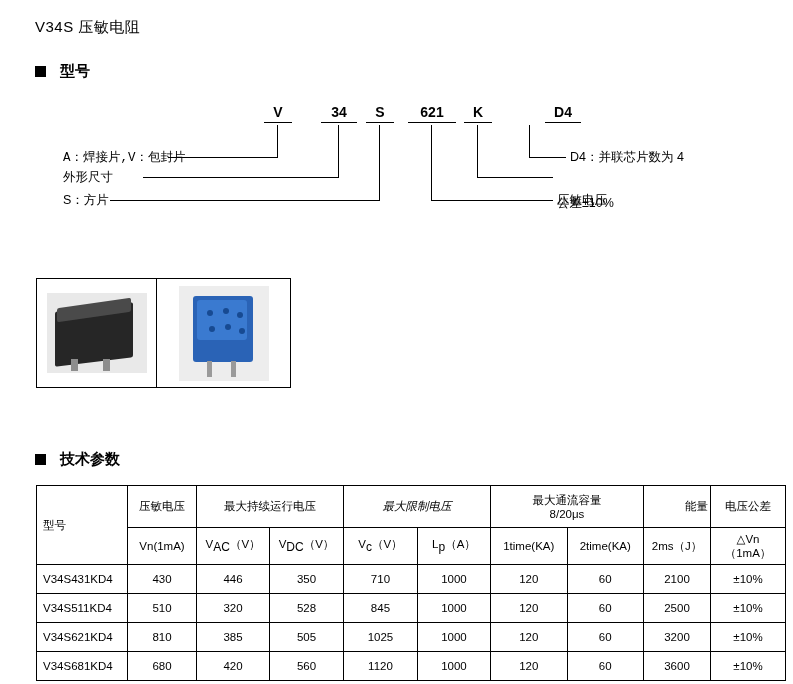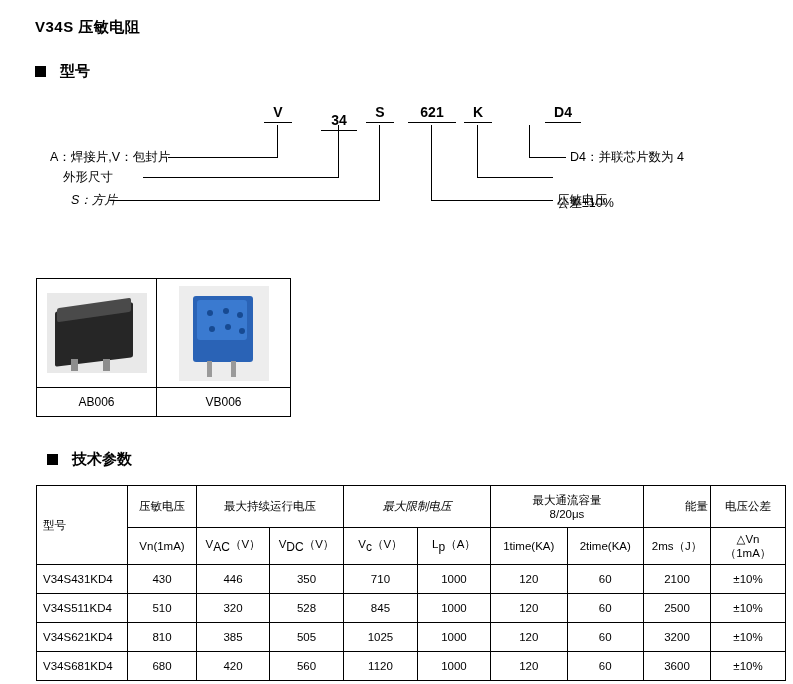--- a/index.html
+++ b/index.html
@@ -18,21 +18,21 @@
   .page {
     position: relative;
     width: 793px;
     height: 684px;
   }
   .doc-title {
     position: absolute;
     left: 35px;
     top: 18px;
     font-size: 15px;
-    font-weight: bold;
+    font-weight: normal;
     letter-spacing: 0.5px;
   }
   .section-head {
     position: absolute;
     display: flex;
     align-items: center;
     gap: 14px;
   }
   .bullet {
     width: 11px;
@@ -187,21 +187,21 @@
   <div class="doc-title">V34S 压敏电阻</div>
 
   <div class="section-head" style="left:35px; top:62px;">
     <span class="bullet"></span>
     <span class="section-label">型号</span>
   </div>
 
   <div class="pn-area">
 
     <div class="pn-code" style="left:264px; top:8px; width:28px;">V</div>
-    <div class="pn-code" style="left:321px; top:16px; width:36px;">34</div>
+    <div class="pn-code" style="left:321px; top:8px; width:36px;">34</div>
     <div class="pn-code" style="left:366px; top:8px; width:28px;">S</div>
     <div class="pn-code" style="left:408px; top:8px; width:48px;">621</div>
     <div class="pn-code" style="left:464px; top:8px; width:28px;">K</div>
     <div class="pn-code" style="left:545px; top:8px; width:36px;">D4</div>
 
     <div class="vline" style="left:277px; top:29px; height:32px;"></div>
     <div class="hline" style="left:168px; top:61px; width:110px;"></div>
 
     <div class="vline" style="left:338px; top:29px; height:52px;"></div>
     <div class="hline" style="left:143px; top:81px; width:196px;"></div>
@@ -211,23 +211,23 @@
 
     <div class="vline" style="left:431px; top:29px; height:75px;"></div>
     <div class="hline" style="left:431px; top:104px; width:122px;"></div>
 
     <div class="vline" style="left:477px; top:29px; height:52px;"></div>
     <div class="hline" style="left:477px; top:81px; width:76px;"></div>
 
     <div class="vline" style="left:529px; top:29px; height:32px;"></div>
     <div class="hline" style="left:529px; top:61px; width:37px;"></div>
 
-    <div class="pn-note" style="left:50px; top:53px;">A：焊接片,V：包封片</div>
+    <div class="pn-note" style="left:63px; top:53px;font-family:Liberation Mono, monospace;">A：焊接片,V：包封片</div>
     <div class="pn-note" style="left:63px; top:73px;">外形尺寸</div>
-    <div class="pn-note" style="left:71px; top:96px;font-style:italic;">S：方片</div>
+    <div class="pn-note" style="left:63px; top:96px;">S：方片</div>
 
     <div class="pn-note" style="left:570px; top:53px;">D4：并联芯片数为 4</div>
     <div class="pn-note" style="left:557px; top:73px;margin-top:26px;">公差±10%</div>
     <div class="pn-note" style="left:557px; top:96px;">压敏电压</div>
   </div>
 
 
   <table class="shape-table">
     <tbody>
         <tr>
@@ -247,28 +247,24 @@
           <div class="dot" style="left:44px; top:22px;"></div>
           <div class="dot" style="left:58px; top:26px;"></div>
           <div class="dot" style="left:30px; top:40px;"></div>
           <div class="dot" style="left:46px; top:38px;"></div>
           <div class="dot" style="left:60px; top:42px;"></div>
           <div class="bleg" style="left:28px;"></div>
           <div class="bleg" style="left:52px;"></div>
         </div>
       </td>
     </tr>
-    <tr>
-      <td class="cap-cell cell-w1">AB006</td>
-      <td class="cap-cell cell-w2">VB006</td>
-    </tr>
   </tbody>
     </table>
 
-  <div class="section-head" style="left:47px; top:450px;">
+  <div class="section-head" style="left:35px; top:450px;">
     <span class="bullet"></span>
     <span class="section-label">技术参数</span>
   </div>
 
   <table class="spec-table">
     <thead>
       <tr>
         <td class="hrow1 model-col" rowspan="2">型号</td>
         <td class="hrow1" style="width:64px;">压敏电压</td>
         <td class="hrow1" colspan="2" style="width:142px;">最大持续运行电压</td>

